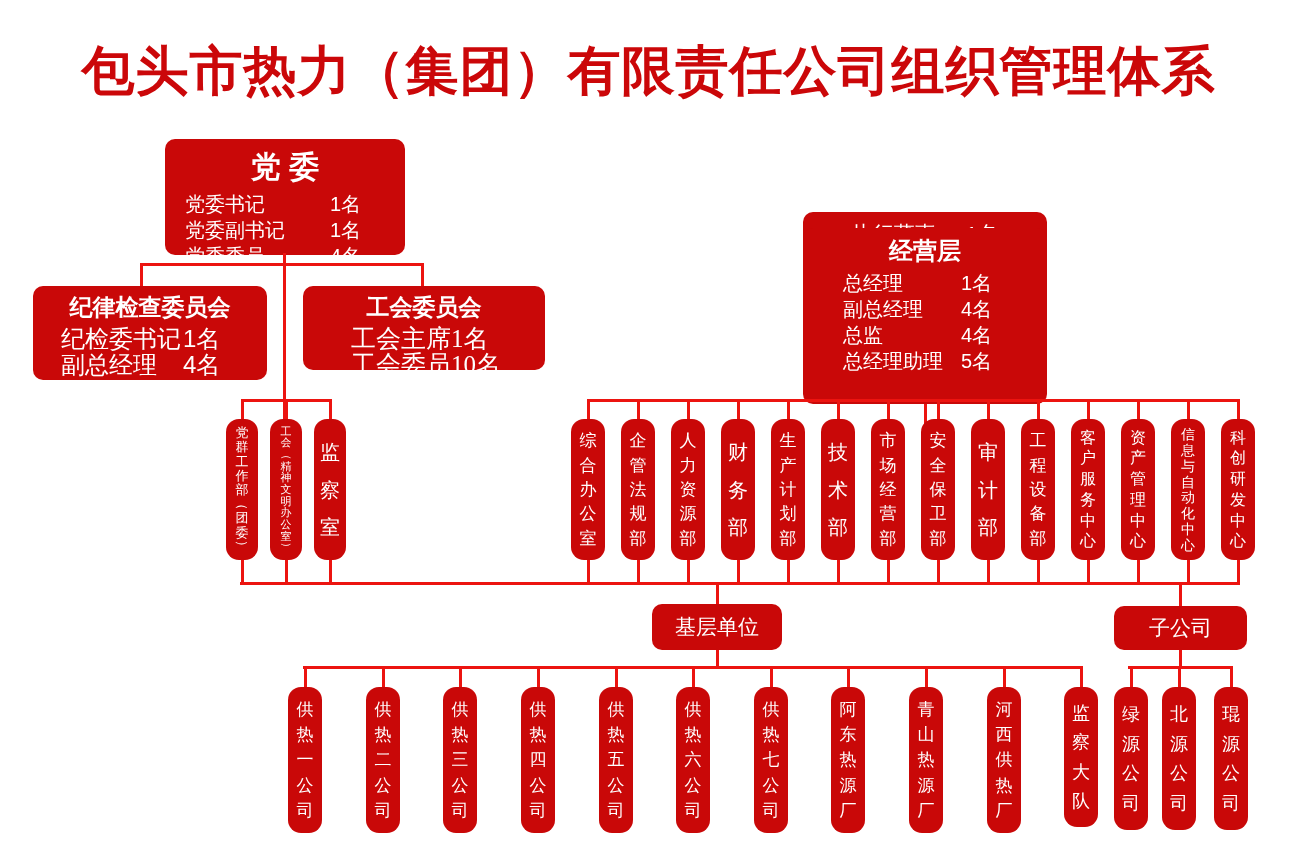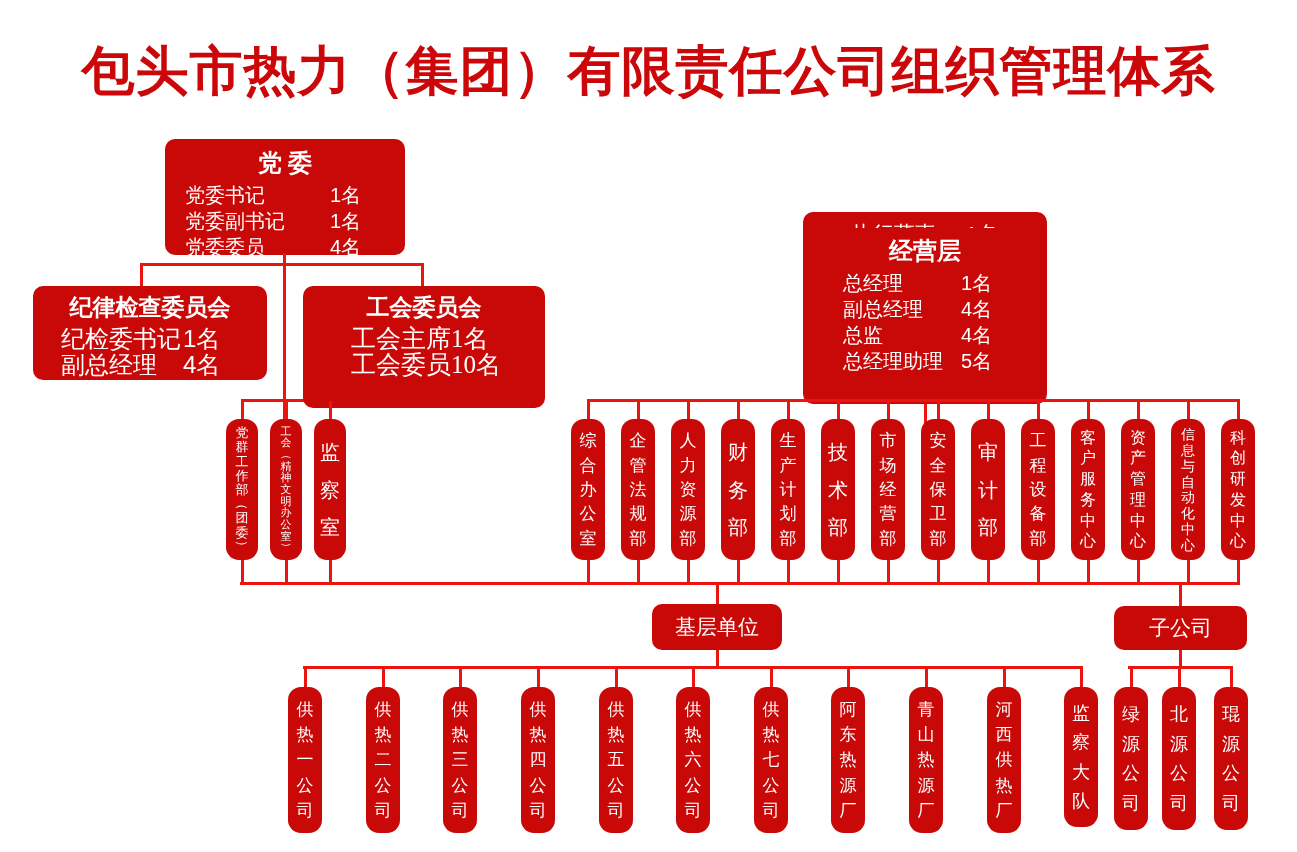--- a/index.html
+++ b/index.html
@@ -33,21 +33,21 @@
   .st-bot::after  { bottom:calc(var(--bs,25px) * -1); height:var(--bs,25px); }
 </style>
 </head>
 <body>
 
 <div id="stage">
 
   <div class="title">包头市热力（集团）有限责任公司组织管理体系</div>
 
   <div class="box" style="left:165px; top:139px; width:240px; height:116px; padding:6px 0 0 20px;">
-    <div class="btitle" style="font-size:24px; margin:2px 0 3px -20px;font-family:Liberation Serif, serif;">党 委</div>
+    <div class="btitle" style="font-size:30px; margin:2px 0 3px -20px;">党 委</div>
     <div class="rows" style="--c1:145px; font-size:20px; line-height:26px;">
       <span>党委书记</span>
       <span>1名</span>
       <span>党委副书记</span>
       <span>1名</span>
       <span>党委委员</span>
       <span>4名</span>
     </div>
   </div>
 
@@ -60,21 +60,21 @@
   <div class="box" style="left:33px; top:286px; width:234px; height:94px; padding:4px 0 16px 28px;">
     <div class="btitle" style="font-size:23px; margin:2px 0 3px -28px;">纪律检查委员会</div>
     <div class="rows" style="--c1:122px; font-size:24px; line-height:26px;">
       <span>纪检委书记</span>
       <span>1名</span>
       <span>副总经理</span>
       <span>4名</span>
     </div>
   </div>
 
-  <div class="box" style="left:303px; top:286px; width:242px; height:122px; padding:4px 0 0 48px;">
+  <div class="box" style="left:303px; top:286px; width:242px; height:84px; padding:4px 0 0 48px;">
     <div class="btitle" style="font-size:23px; margin:2px 0 3px -48px;">工会委员会</div>
     <div class="rows" style="--c1:100px; font-size:25px; line-height:26px;font-family:Liberation Serif, serif;">
       <span>工会主席</span>
       <span>1名</span>
       <span>工会委员</span>
       <span>10名</span>
     </div>
   </div>
 
   <div class="vbox st-top st-bot" style="left:226px; top:419px; width:32px; height:141px; font-size:13px;">

